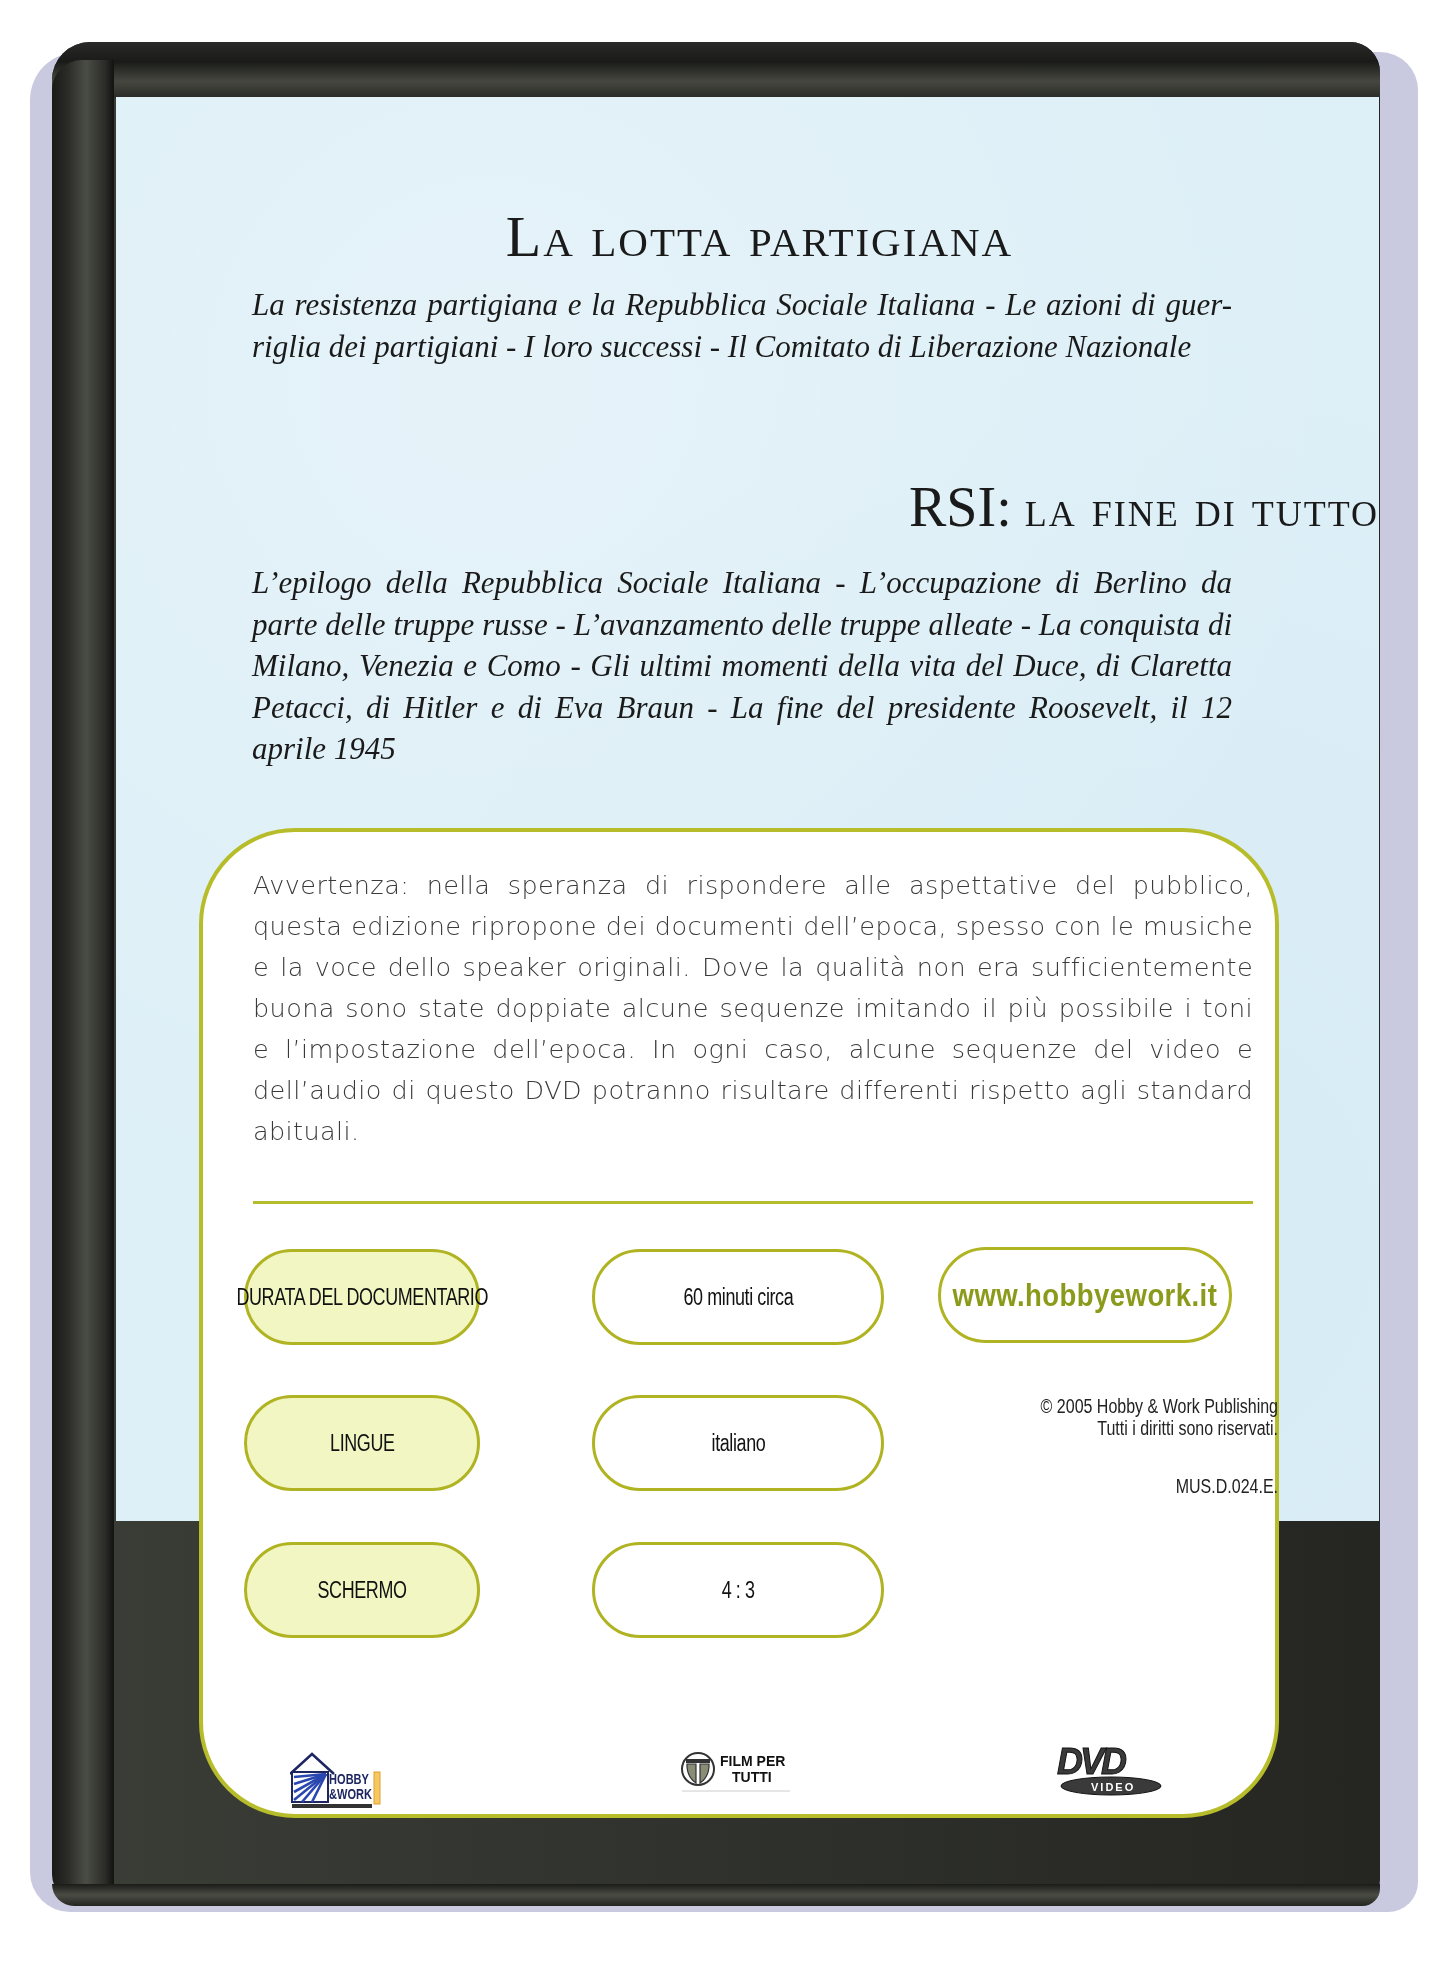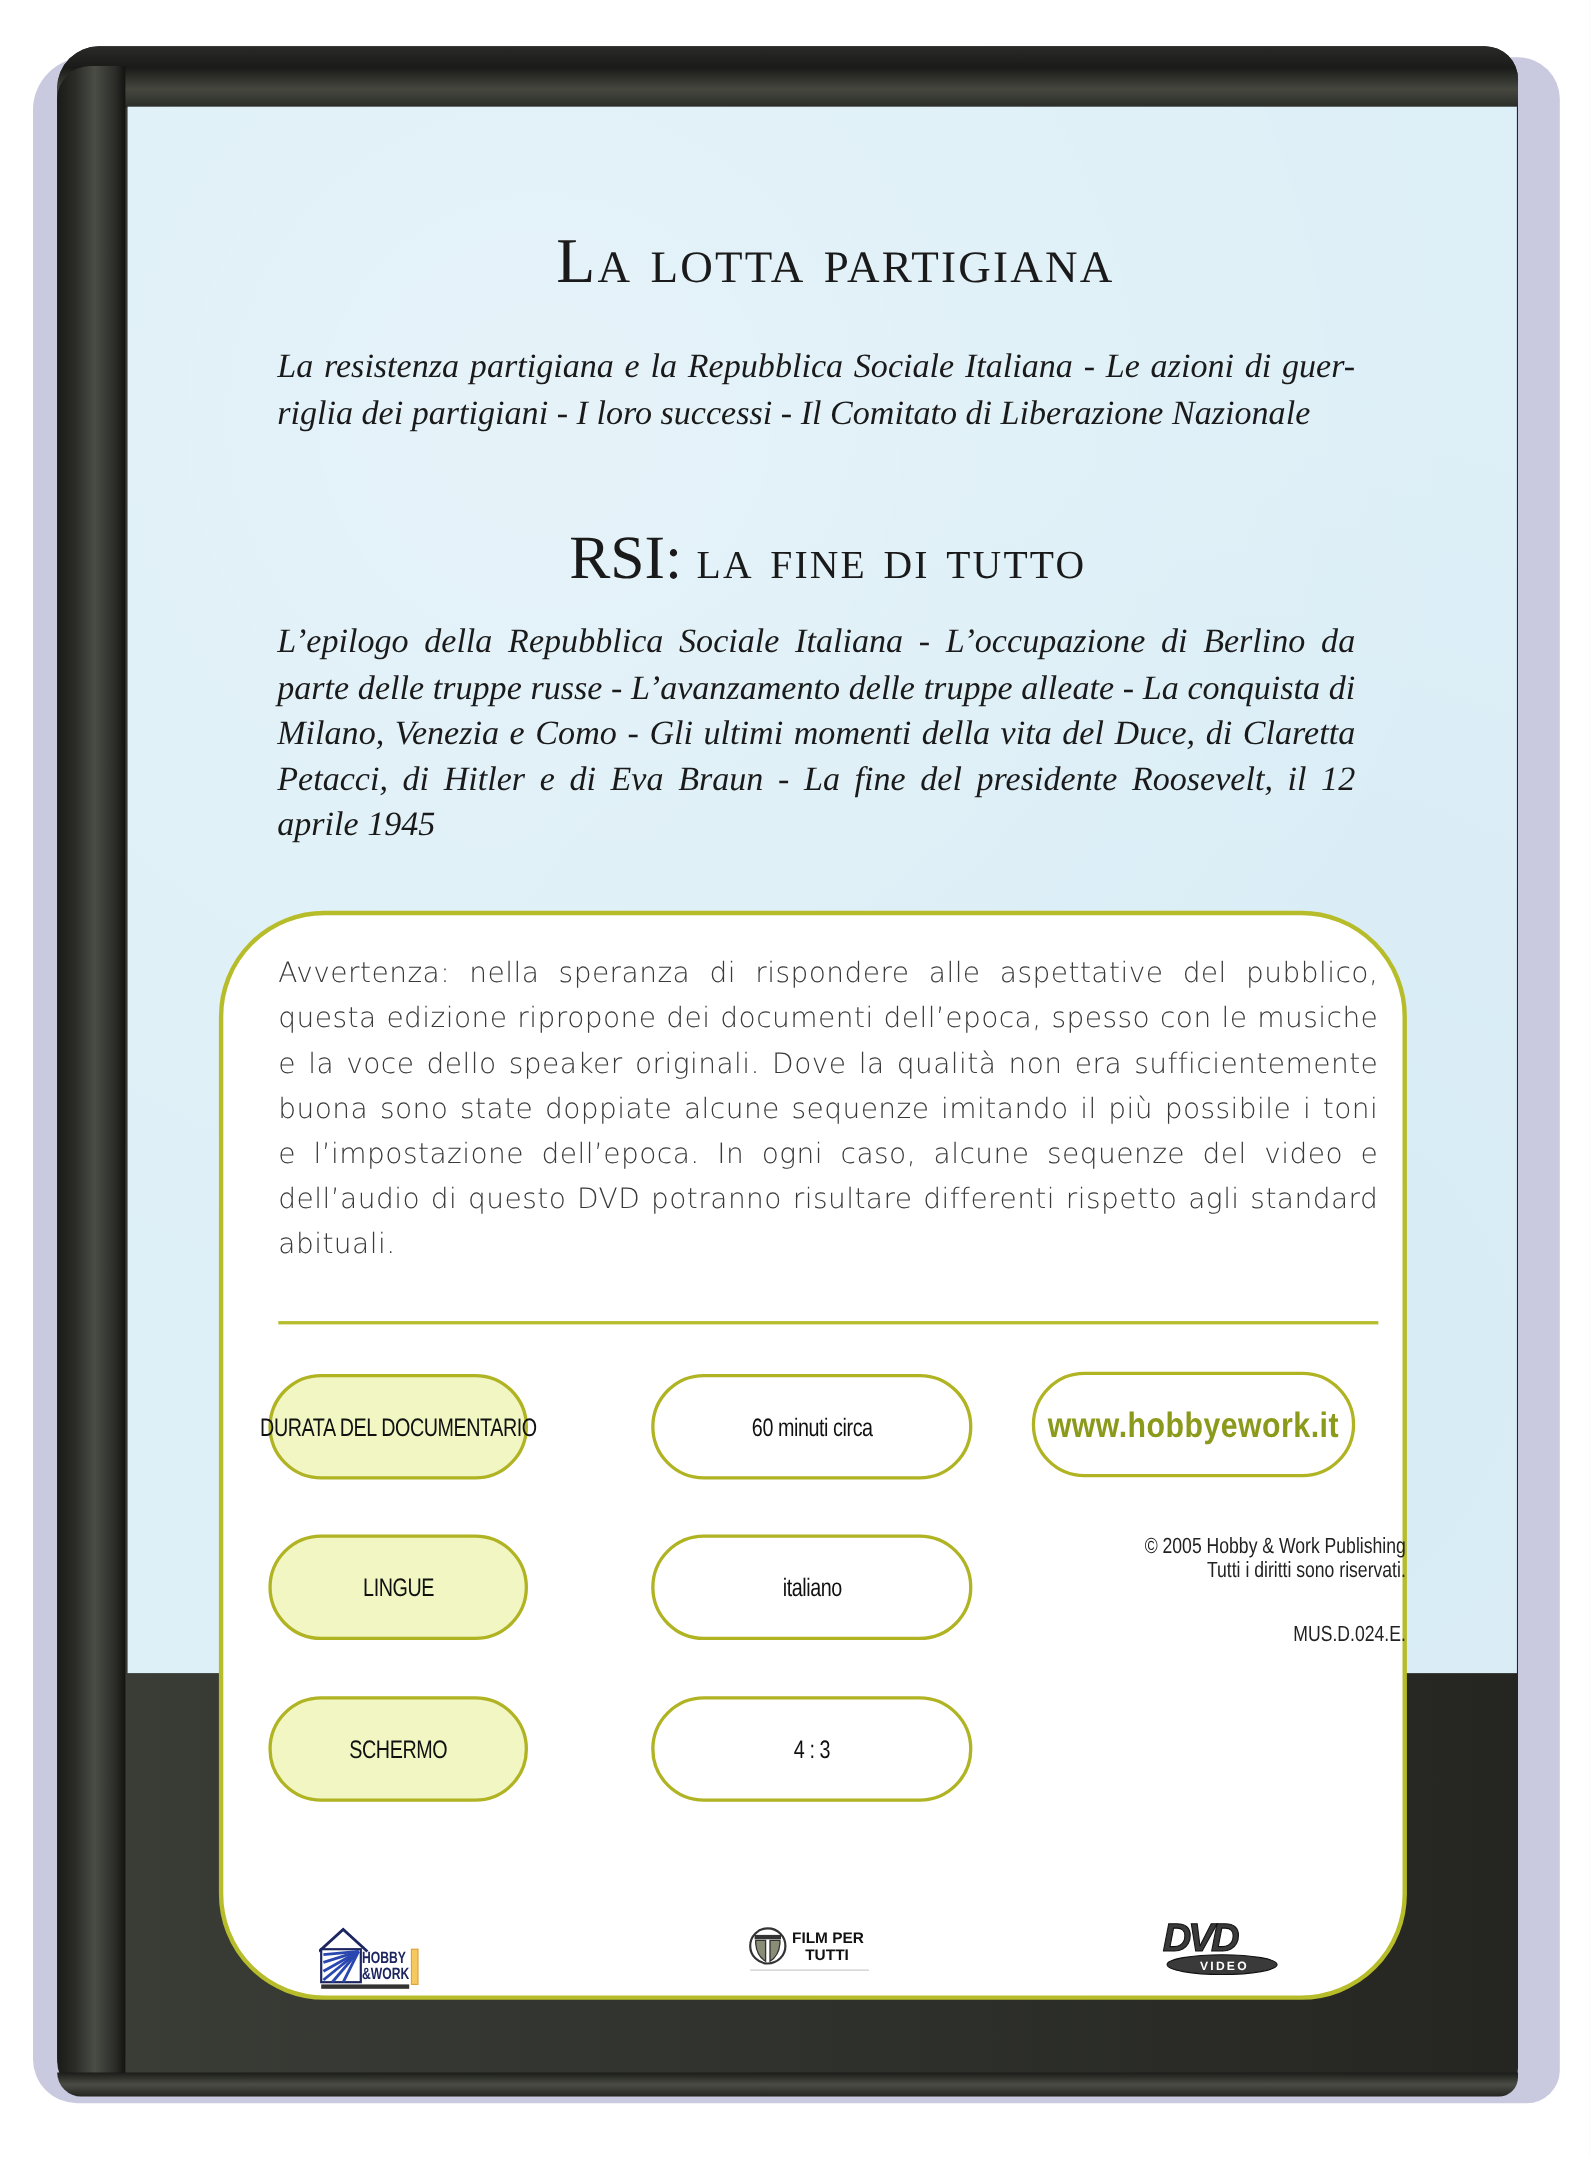--- a/index.html
+++ b/index.html
@@ -47,24 +47,24 @@
       position: absolute; left: 0; width: 100%; top: 106px;
       text-align: center; font-size: 58px; font-variant: small-caps;
       letter-spacing: 2px; font-weight: normal;
       padding-left: 24px;
     }
     .desc {
       position: absolute; left: 136px; width: 980px;
       font-style: italic; font-size: 31px; line-height: 41.5px;
       text-align: justify; text-align-last: left;
     }
-    .desc-1 { top: 187px; margin-top: 28px; }
+    .desc-1 { top: 187px; }
     .title-2 {
       position: absolute; left: 0; width: 100%; top: 378px;
-      text-align: center; font-size: 52px; font-weight: normal;
+      text-align: right; font-size: 52px; font-weight: normal;
       padding-left: 10px;
     }
     .title-2 .rsi { font-size: 56px; }
     .title-2 .rest { font-variant: small-caps; font-size: 52px; letter-spacing: 2px; }
     .desc-2 { top: 465px; }
 
     
     .info-box {
       position: absolute; left: 83px; top: 731px; width: 1080px; height: 990px;
       background: #ffffff;

